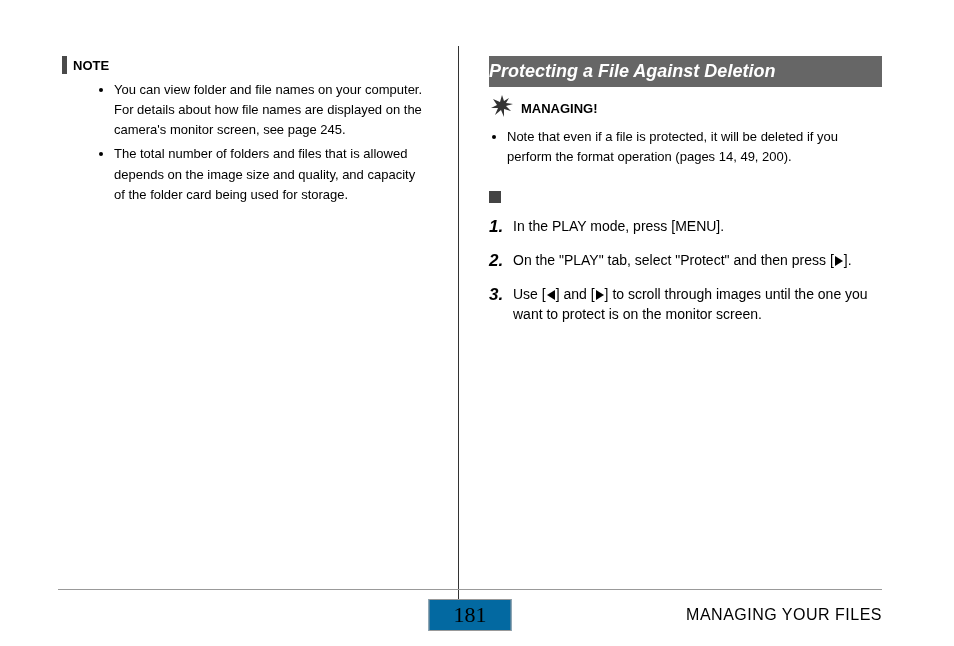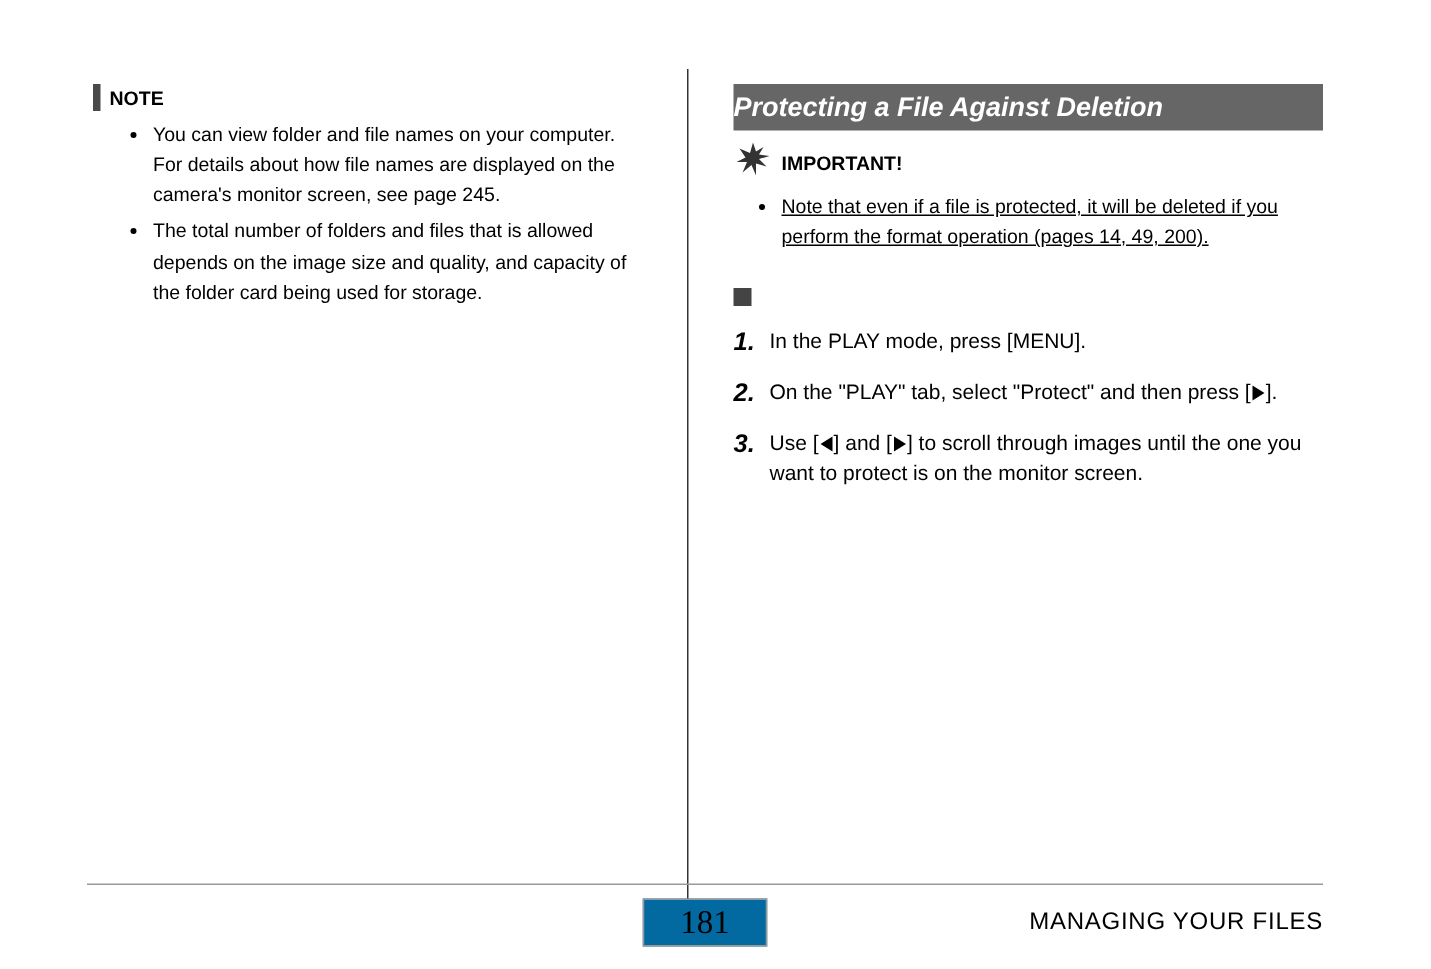--- a/index.html
+++ b/index.html
@@ -39,21 +39,21 @@
     height: 18px;
     background: #4a4a4a;
     margin-right: 6px;
   }
   .note-label {
     font-weight: bold;
     font-size: 13px;
   }
   ul.bullets {
     list-style: disc;
-    margin-left: 44px;
+    margin-left: 56px;
     font-size: 13px;
     line-height: 1.55;
   }
   ul.bullets li { margin-bottom: 4px; }
   .section-title {
     background: #666;
     color: #fff;
     font-weight: bold;
     font-style: italic;
     font-size: 18px;
@@ -72,25 +72,24 @@
     margin-left: 2px;
   }
   .important-label {
     font-weight: bold;
     font-size: 13px;
     margin-left: 8px;
   }
   .burst-icon { display:inline-block; }
   ul.imp-list {
     list-style: disc;
-    margin-left: 32px;
+    margin-left: 18px;
     font-size: 13px;
     line-height: 1.55;
     margin-bottom: 24px;
-    text-decoration: underline;
   }
   .subhead {
     display: flex;
     align-items: center;
     font-weight: bold;
     font-size: 15px;
     margin-bottom: 14px;
   }
   .square-bullet {
     width: 12px;
@@ -187,21 +186,21 @@
 
     <div class="col-right">
       <div class="section-title">Protecting a File Against Deletion</div>
 
       <div class="important-head">
         <span class="burst-icon">
           <svg width="22" height="22" viewBox="0 0 22 22">
             <polygon points="11,0 13,6 18,3 15,8 22,9 15,11 20,16 13,14 13,22 10,15 4,20 7,13 0,13 6,10 2,4 9,7" fill="#333"></polygon>
           </svg>
         </span>
-        <span class="important-label">IMPORTANT!</span>
+        <span class="important-label">MANAGING!</span>
       </div>
       <ul class="imp-list">
         <li>Note that even if a file is protected, it will be deleted if you perform the format operation (pages 14, 49, 200).</li>
       </ul>
 
       <div class="subhead">
         <span class="square-bullet"></span>
       </div>
 
       <div class="step">

